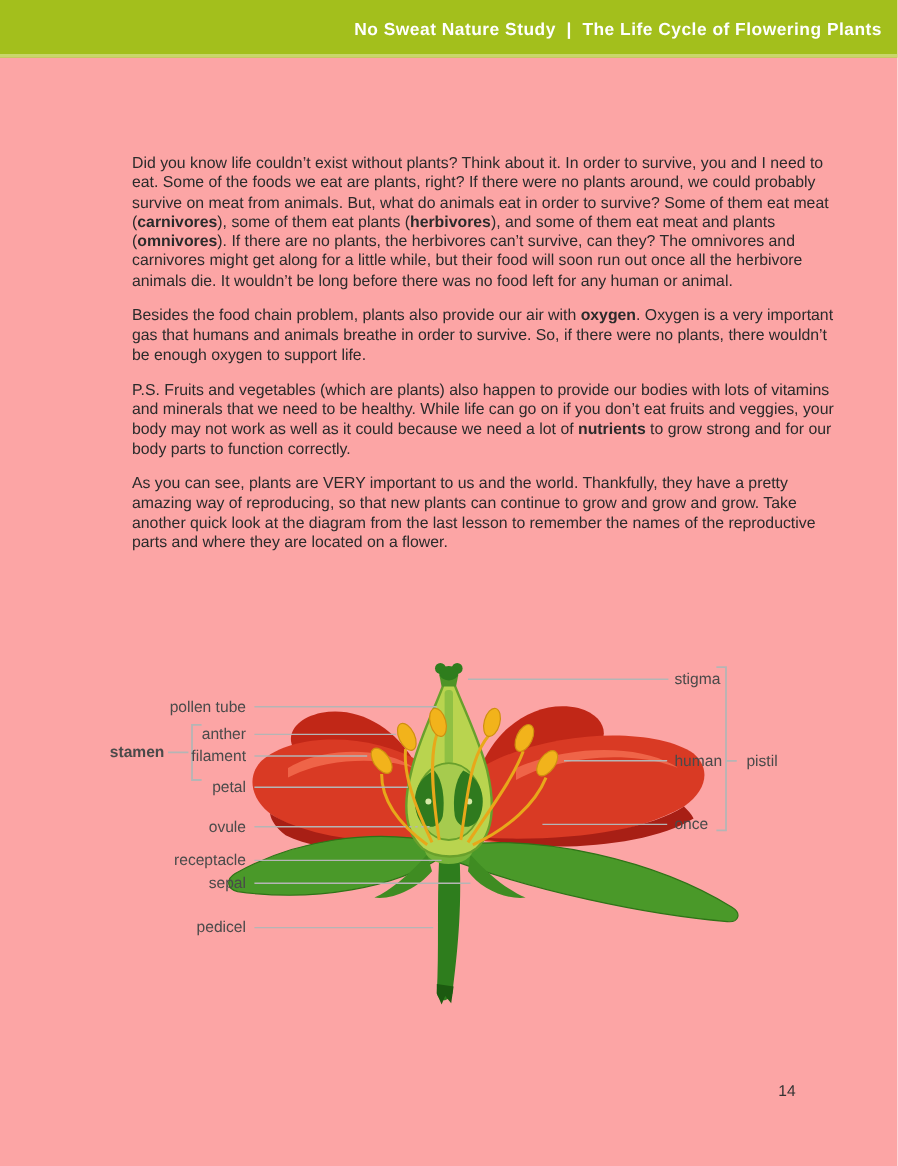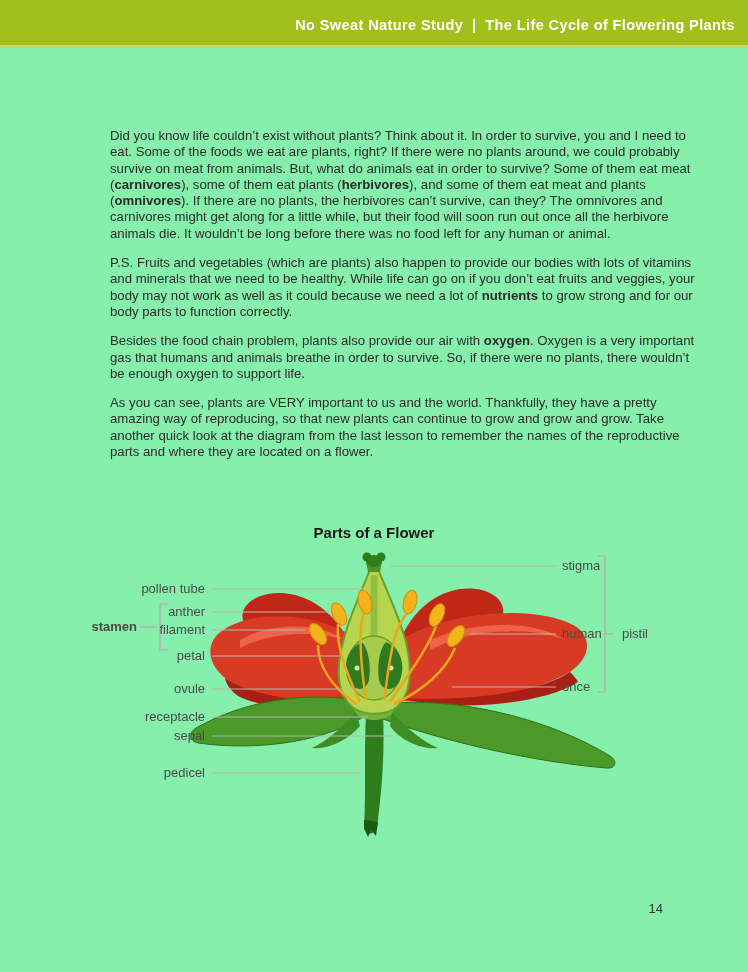--- a/index.html
+++ b/index.html
@@ -1,16 +1,16 @@
 <!DOCTYPE html>
 <html><head>
 <meta charset="utf-8">
 <style>
   html,body{margin:0;padding:0;background:#ffffff;}
-  .page{position:relative;width:748px;height:972px;background:#86efac;overflow:hidden;
+  .page{position:relative;width:748px;height:972px;background:#fca5a5;overflow:hidden;
         font-family:"Liberation Sans","DejaVu Sans",sans-serif;color:#2b2b2b;}
   .header-bar{position:absolute;left:0;top:0;width:748px;height:48px;background:#a3bf1c;
         border-bottom:3px solid #c9d66b;box-sizing:border-box;}
   .header-text{position:absolute;right:13px;top:0;height:48px;line-height:50px;color:#ffffff;
         font-weight:bold;font-size:14.5px;letter-spacing:.4px;white-space:pre;}
   .lesson-title{position:absolute;left:87px;top:86px;font-size:21px;font-weight:bold;color:#111;}
   .body-text{position:absolute;left:87px;top:128px;width:592px;font-size:13.2px;line-height:16.3px;margin-left:23px;}
   .body-text p{margin:0 0 13px 0;}
   .body-text b{font-weight:bold;}
   .diagram{position:absolute;left:0;top:520px;width:748px;height:370px;}
@@ -28,27 +28,26 @@
 
 <div class="page">
 
   <div class="header-bar">
     <span class="header-text">No Sweat Nature Study  |  The Life Cycle of Flowering Plants</span>
   </div>
 
 
   <div class="body-text">
     <p><span>Did you know life couldn’t exist without plants? Think about it. In order to survive, you and I need to eat. Some of the foods we eat are plants, right? If there were no plants around, we could probably survive on meat from animals. But, what do animals eat in order to survive? Some of them eat meat (</span><b>carnivores</b><span>), some of them eat plants (</span><b>herbivores</b><span>), and some of them eat meat and plants (</span><b>omnivores</b><span>). If there are no plants, the herbivores can’t survive, can they? The omnivores and carnivores might get along for a little while, but their food will soon run out once all the herbivore animals die. It wouldn’t be long before there was no food left for any human or animal.</span></p>
+    <p><span>Besides the food chain problem, plants also provide our air with </span><b>oxygen</b><span>. Oxygen is a very important gas that humans and animals breathe in order to survive. So, if there were no plants, there wouldn’t be enough oxygen to support life.</span></p>
     <p><span>P.S. Fruits and vegetables (which are plants) also happen to provide our bodies with lots of vitamins and minerals that we need to be healthy. While life can go on if you don’t eat fruits and veggies, your body may not work as well as it could because we need a lot of </span><b>nutrients</b><span> to grow strong and for our body parts to function correctly.</span></p>
-    <p><span>Besides the food chain problem, plants also provide our air with </span><b>oxygen</b><span>. Oxygen is a very important gas that humans and animals breathe in order to survive. So, if there were no plants, there wouldn’t be enough oxygen to support life.</span></p>
     <p><span>As you can see, plants are VERY important to us and the world. Thankfully, they have a pretty amazing way of reproducing, so that new plants can continue to grow and grow and grow. Take another quick look at the diagram from the last lesson to remember the names of the reproductive parts and where they are located on a flower.</span></p>
   </div>
 
   <div class="diagram">
-    <div class="diagram-title">Parts of a Flower</div>
 
     <svg class="flower-svg" width="748" height="370" viewBox="0 520 748 370">
 
       <g>
         <path d="M352,648 C335,608 300,588 268,594 C248,598 240,610 243,620 C252,645 300,665 352,660 Z" fill="#c12717"></path>
         <path d="M398,645 C415,600 452,583 482,590 C500,595 506,607 502,617 C490,642 445,662 398,658 Z" fill="#c12717"></path>
       </g>
 
       <g>
         <path fill="#d93a24" d="M356,700 C320,708 260,702 225,678 C208,664 206,646 218,634 C245,610 310,610 352,636 C360,650 362,678 356,700 Z"></path>

